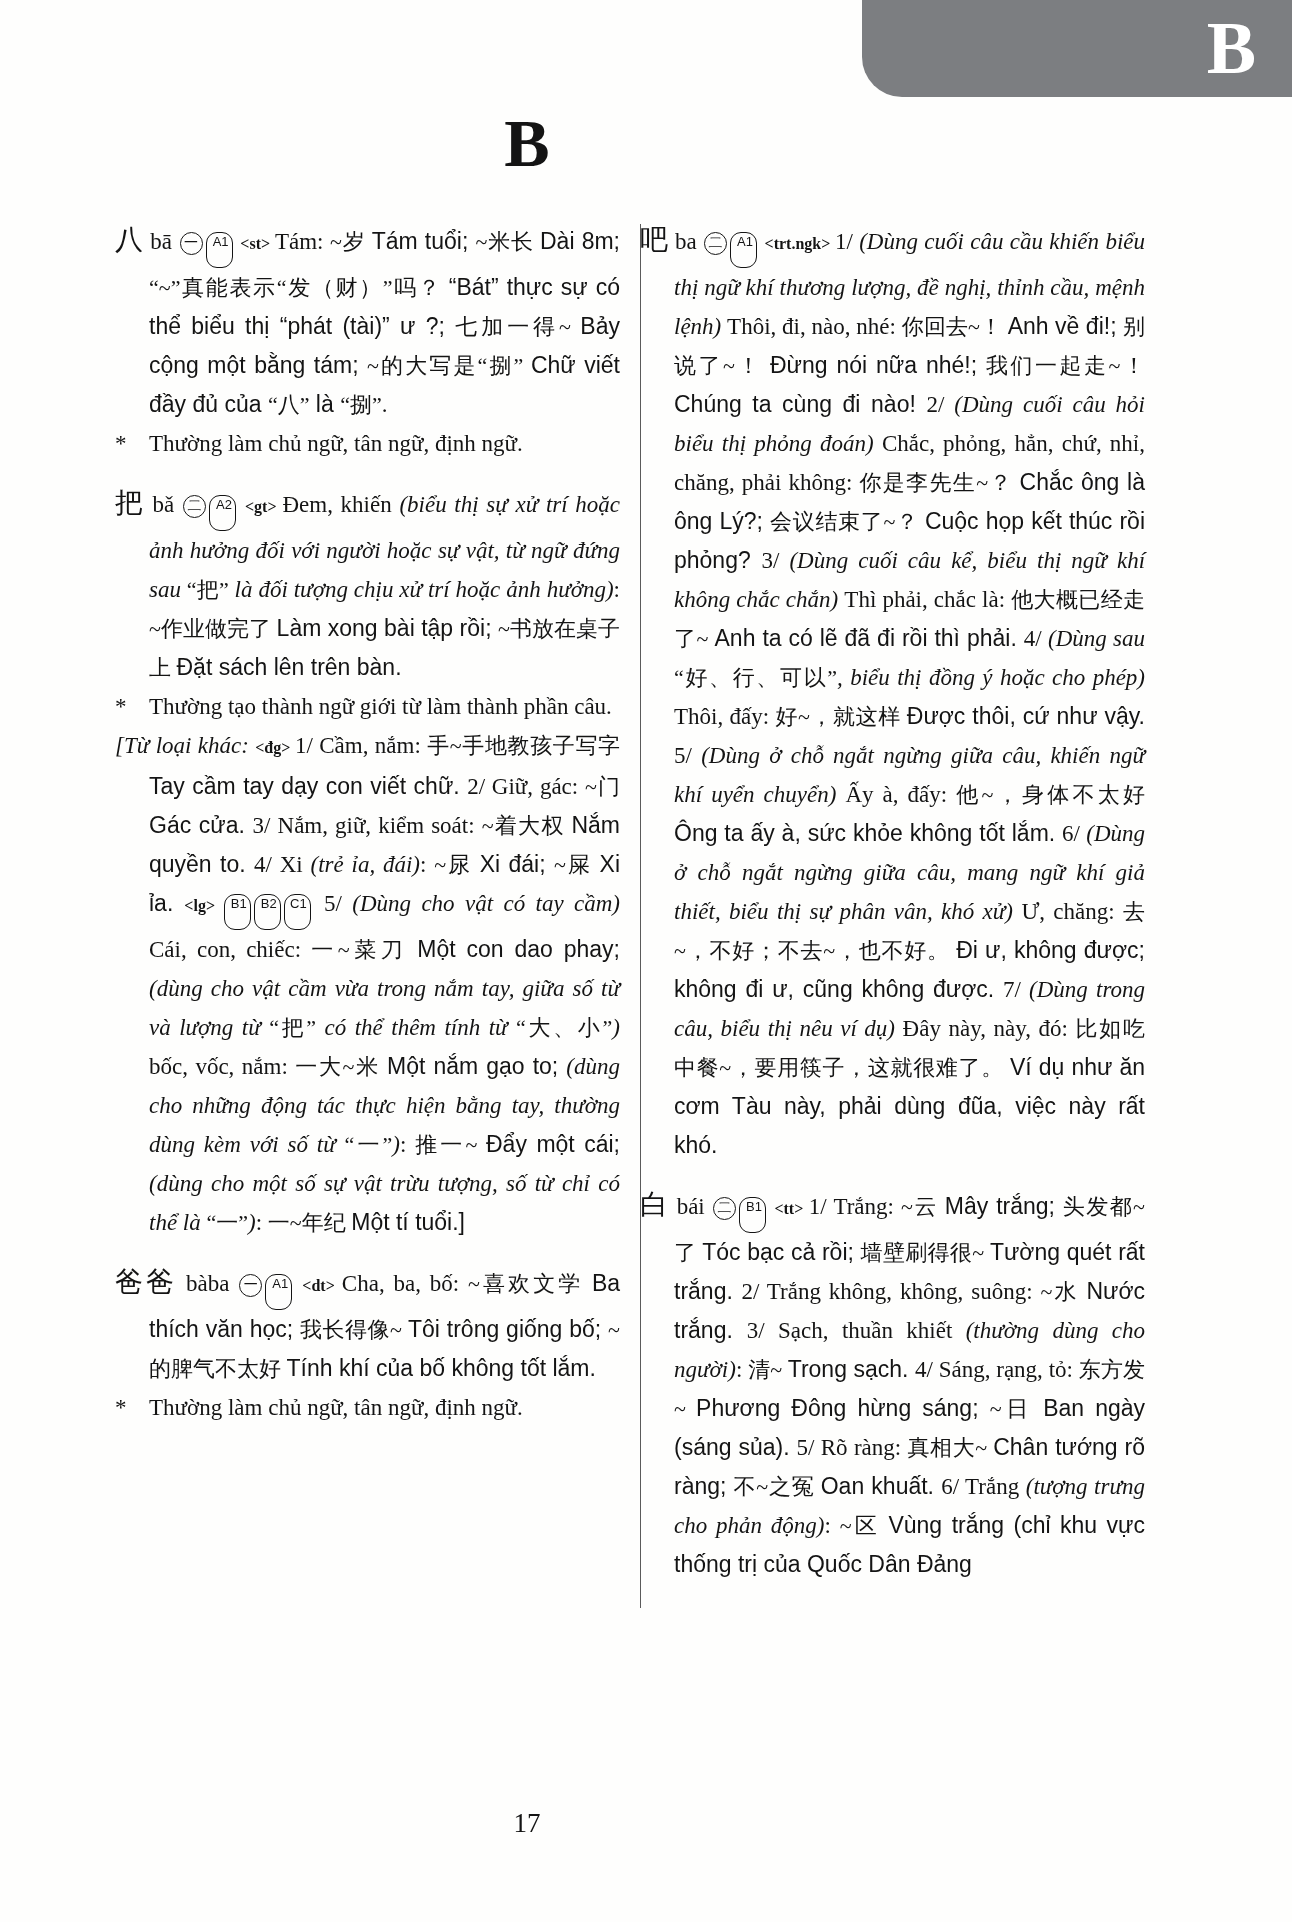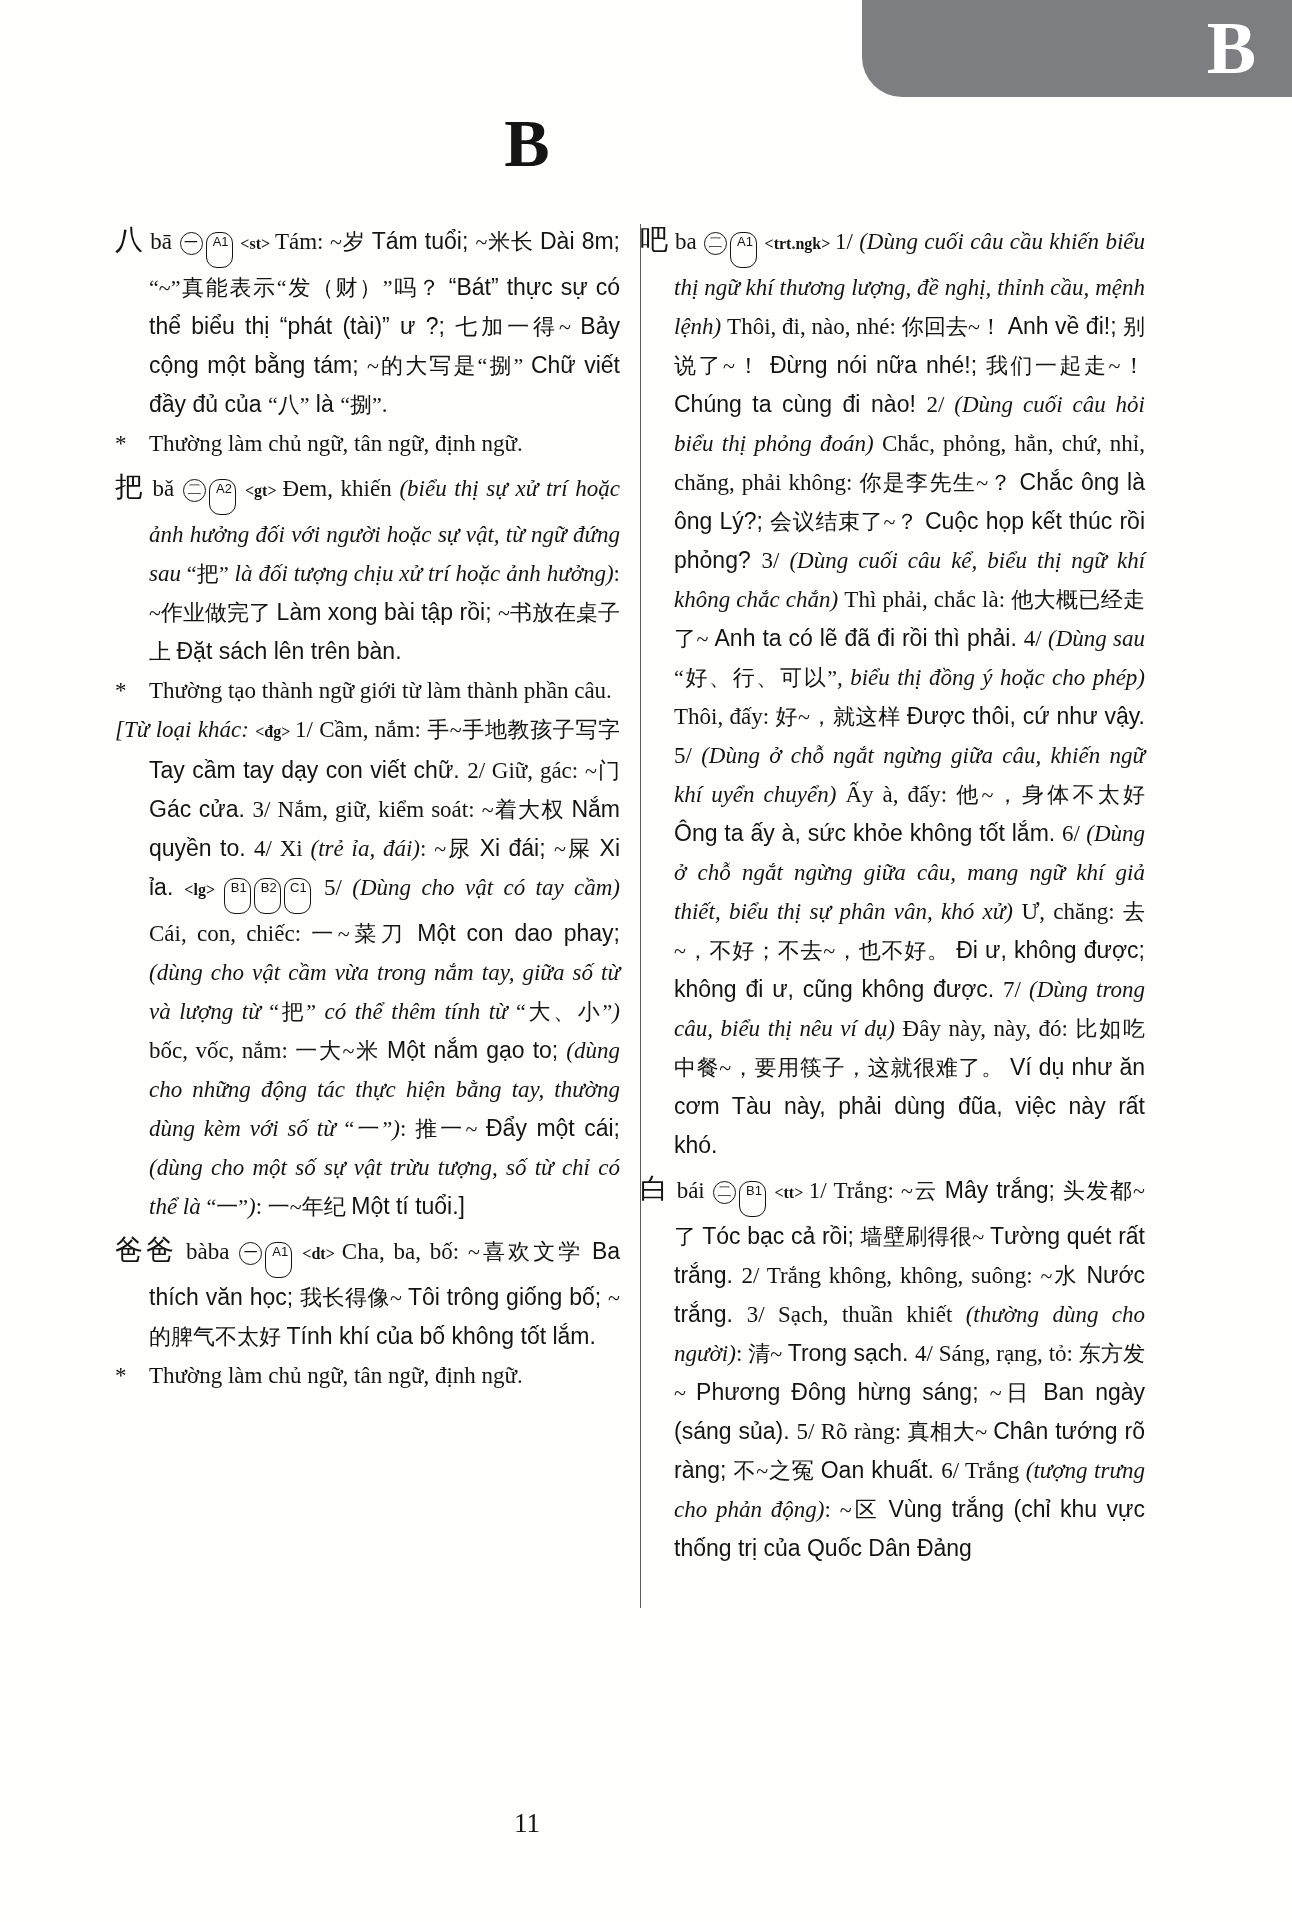--- a/index.html
+++ b/index.html
@@ -42,21 +42,21 @@
   }
   #col-left  { left:115px; }
   #col-right { left:640px; }
   .col-divider {
     position:absolute; left:640px; top:224px;
     width:1px; height:1384px;
     background:#5a5a5a;
   }
   
   .para { padding-left:34px; text-indent:-34px; }
-  .para.entry { margin-top:4px; }
+  .para.entry { margin-top:20px; }
   .para:first-child { margin-top:0; }
   
   .run.hw  { font-size:28px; }
   .run.py  { }
   .run.pos { font-family:Liberation Serif, serif; font-weight:bold; font-size:16px; }
   .run.vn  { }
   .run.it  { font-style:italic; }
   .run.cn  { font-size:22px; }
   .run.ex  { font-family:"Liberation Sans","DejaVu Sans",sans-serif; font-size:23px; }
   .run.star{ display:inline-block; width:34px; text-indent:0; }
@@ -103,15 +103,15 @@
       <div class="para subentry"><span class="run it">[Từ loại khác: </span><span class="run pos">&lt;đg&gt; </span><span class="run vn">1/ Cầm, nắm: </span><span class="run cn">手~手地教孩子写字 </span><span class="run ex">Tay cầm tay dạy con viết chữ. </span><span class="run vn">2/ Giữ, gác: </span><span class="run cn">~门 </span><span class="run ex">Gác cửa. </span><span class="run vn">3/ Nắm, giữ, kiểm soát: </span><span class="run cn">~着大权 </span><span class="run ex">Nắm quyền to. </span><span class="run vn">4/ Xi </span><span class="run it">(trẻ ỉa, đái)</span><span class="run vn">: </span><span class="run cn">~尿 </span><span class="run ex">Xi đái; </span><span class="run cn">~屎 </span><span class="run ex">Xi ỉa. </span><span class="run pos">&lt;lg&gt; </span><span class="run oval">B1</span><span class="run oval">B2</span><span class="run oval">C1</span><span class="run vn"> 5/ </span><span class="run it">(Dùng cho vật có tay cầm) </span><span class="run vn">Cái, con, chiếc: </span><span class="run cn">一~菜刀 </span><span class="run ex">Một con dao phay; </span><span class="run it">(dùng cho vật cầm vừa trong nắm tay, giữa số từ và lượng từ </span><span class="run cn">“把”</span><span class="run it"> có thể thêm tính từ </span><span class="run cn">“大、小”</span><span class="run it">) </span><span class="run vn">bốc, vốc, nắm: </span><span class="run cn">一大~米 </span><span class="run ex">Một nắm gạo to; </span><span class="run it">(dùng cho những động tác thực hiện bằng tay, thường dùng kèm với số từ </span><span class="run cn">“一”</span><span class="run it">)</span><span class="run vn">: </span><span class="run cn">推一~ </span><span class="run ex">Đẩy một cái; </span><span class="run it">(dùng cho một số sự vật trừu tượng, số từ chỉ có thể là </span><span class="run cn">“一”</span><span class="run it">)</span><span class="run vn">: </span><span class="run cn">一~年纪 </span><span class="run ex">Một tí tuổi.]</span></div>
       <div class="para entry"><span class="run hw">爸爸</span><span class="run py"> bàba </span><span class="run circ">一</span><span class="run oval">A1</span><span class="run pos"> &lt;dt&gt; </span><span class="run vn">Cha, ba, bố: </span><span class="run cn">~喜欢文学 </span><span class="run ex">Ba thích văn học; </span><span class="run cn">我长得像~ </span><span class="run ex">Tôi trông giống bố; </span><span class="run cn">~的脾气不太好 </span><span class="run ex">Tính khí của bố không tốt lắm.</span></div>
       <div class="para note"><span class="run star">*</span><span class="run vn">Thường làm chủ ngữ, tân ngữ, định ngữ.</span></div>
     </div>
 
   <div class="column" id="col-right">
       <div class="para entry"><span class="run hw">吧</span><span class="run py"> ba </span><span class="run circ">二</span><span class="run oval">A1</span><span class="run pos"> &lt;trt.ngk&gt; </span><span class="run vn">1/ </span><span class="run it">(Dùng cuối câu cầu khiến biểu thị ngữ khí thương lượng, đề nghị, thỉnh cầu, mệnh lệnh) </span><span class="run vn">Thôi, đi, nào, nhé: </span><span class="run cn">你回去~！ </span><span class="run ex">Anh về đi!; </span><span class="run cn">别说了~！ </span><span class="run ex">Đừng nói nữa nhé!; </span><span class="run cn">我们一起走~！ </span><span class="run ex">Chúng ta cùng đi nào! </span><span class="run vn">2/ </span><span class="run it">(Dùng cuối câu hỏi biểu thị phỏng đoán) </span><span class="run vn">Chắc, phỏng, hẳn, chứ, nhỉ, chăng, phải không: </span><span class="run cn">你是李先生~？ </span><span class="run ex">Chắc ông là ông Lý?; </span><span class="run cn">会议结束了~？ </span><span class="run ex">Cuộc họp kết thúc rồi phỏng? </span><span class="run vn">3/ </span><span class="run it">(Dùng cuối câu kể, biểu thị ngữ khí không chắc chắn) </span><span class="run vn">Thì phải, chắc là: </span><span class="run cn">他大概已经走了~ </span><span class="run ex">Anh ta có lẽ đã đi rồi thì phải. </span><span class="run vn">4/ </span><span class="run it">(Dùng sau </span><span class="run cn">“好、行、可以”</span><span class="run it">, biểu thị đồng ý hoặc cho phép) </span><span class="run vn">Thôi, đấy: </span><span class="run cn">好~，就这样 </span><span class="run ex">Được thôi, cứ như vậy. </span><span class="run vn">5/ </span><span class="run it">(Dùng ở chỗ ngắt ngừng giữa câu, khiến ngữ khí uyển chuyển) </span><span class="run vn">Ấy à, đấy: </span><span class="run cn">他~，身体不太好 </span><span class="run ex">Ông ta ấy à, sức khỏe không tốt lắm. </span><span class="run vn">6/ </span><span class="run it">(Dùng ở chỗ ngắt ngừng giữa câu, mang ngữ khí giả thiết, biểu thị sự phân vân, khó xử) </span><span class="run vn">Ư, chăng: </span><span class="run cn">去~，不好；不去~，也不好。 </span><span class="run ex">Đi ư, không được; không đi ư, cũng không được. </span><span class="run vn">7/ </span><span class="run it">(Dùng trong câu, biểu thị nêu ví dụ) </span><span class="run vn">Đây này, này, đó: </span><span class="run cn">比如吃中餐~，要用筷子，这就很难了。 </span><span class="run ex">Ví dụ như ăn cơm Tàu này, phải dùng đũa, việc này rất khó.</span></div>
       <div class="para entry"><span class="run hw">白</span><span class="run py"> bái </span><span class="run circ">二</span><span class="run oval">B1</span><span class="run pos"> &lt;tt&gt; </span><span class="run vn">1/ Trắng: </span><span class="run cn">~云 </span><span class="run ex">Mây trắng; </span><span class="run cn">头发都~了 </span><span class="run ex">Tóc bạc cả rồi; </span><span class="run cn">墙壁刷得很~ </span><span class="run ex">Tường quét rất trắng. </span><span class="run vn">2/ Trắng không, không, suông: </span><span class="run cn">~水 </span><span class="run ex">Nước trắng. </span><span class="run vn">3/ Sạch, thuần khiết </span><span class="run it">(thường dùng cho người)</span><span class="run vn">: </span><span class="run cn">清~ </span><span class="run ex">Trong sạch. </span><span class="run vn">4/ Sáng, rạng, tỏ: </span><span class="run cn">东方发~ </span><span class="run ex">Phương Đông hừng sáng; </span><span class="run cn">~日 </span><span class="run ex">Ban ngày (sáng sủa). </span><span class="run vn">5/ Rõ ràng: </span><span class="run cn">真相大~ </span><span class="run ex">Chân tướng rõ ràng; </span><span class="run cn">不~之冤 </span><span class="run ex">Oan khuất. </span><span class="run vn">6/ Trắng </span><span class="run it">(tượng trưng cho phản động)</span><span class="run vn">: </span><span class="run cn">~区 </span><span class="run ex">Vùng trắng (chỉ khu vực thống trị của Quốc Dân Đảng</span></div>
     </div>
 
-  <div class="page-number">11</div>
+  <div class="page-number">17</div>
 
 </div>
 
 </body></html>

